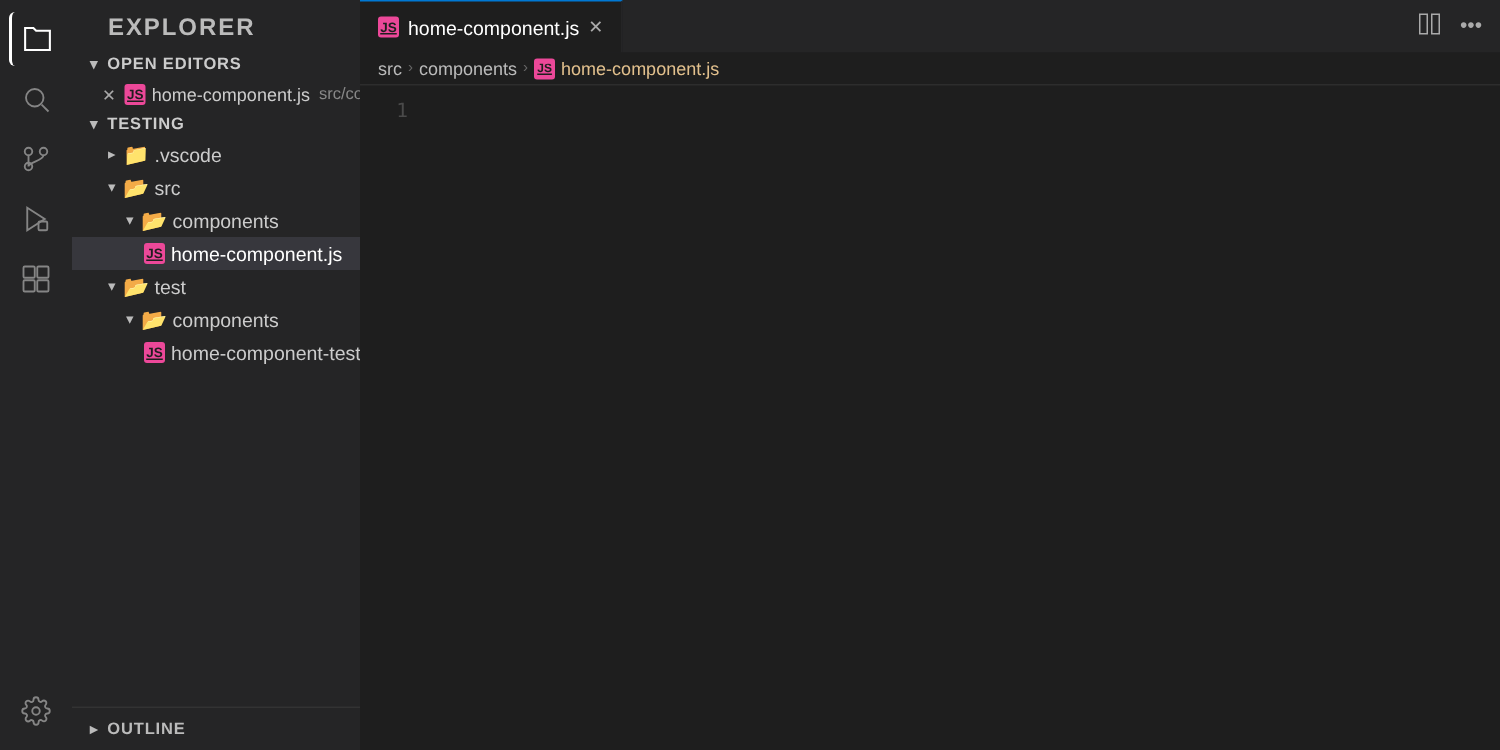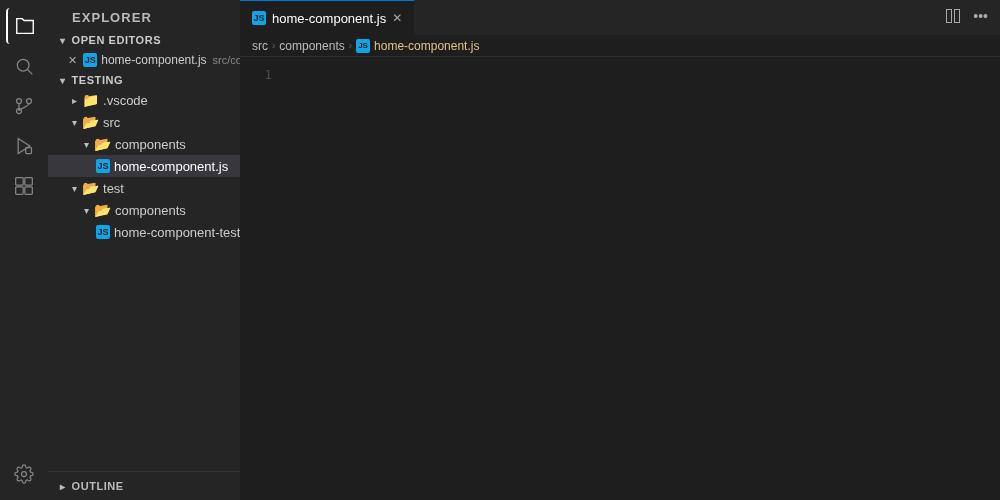--- a/index.html
+++ b/index.html
@@ -49,21 +49,21 @@
     .sidebar {
       width: 192px;
       background: #252526;
       display: flex;
       flex-direction: column;
       flex-shrink: 0;
       overflow: hidden;
     }
     .sidebar-title {
       padding: 10px 12px 6px 24px;
-      font-size: 13px;
+      font-size: 16px;
       font-weight: 700;
       color: #bbb;
       letter-spacing: 0.08em;
       text-transform: uppercase;
     }
 
     .section-header {
       display: flex;
       align-items: center;
       padding: 3px 8px 3px 12px;
@@ -100,27 +100,28 @@
     .file-icon {
       width: 16px;
       height: 16px;
       display: inline-flex;
       align-items: center;
       justify-content: center;
       font-size: 11px;
       flex-shrink: 0;
     }
     .js-icon {
-      background: #0ea5e9;
+      background: #ec4899;
       color: #1e1e1e;
       font-size: 9px;
       font-weight: 700;
       border-radius: 2px;
       width: 14px;
       height: 14px;
+      text-decoration: underline;
     }
     .close-icon {
       color: #aaa;
       font-size: 11px;
       margin-right: 2px;
     }
     .indent-1 { padding-left: 24px; }
 
     .sidebar-bottom {
       margin-top: auto;

